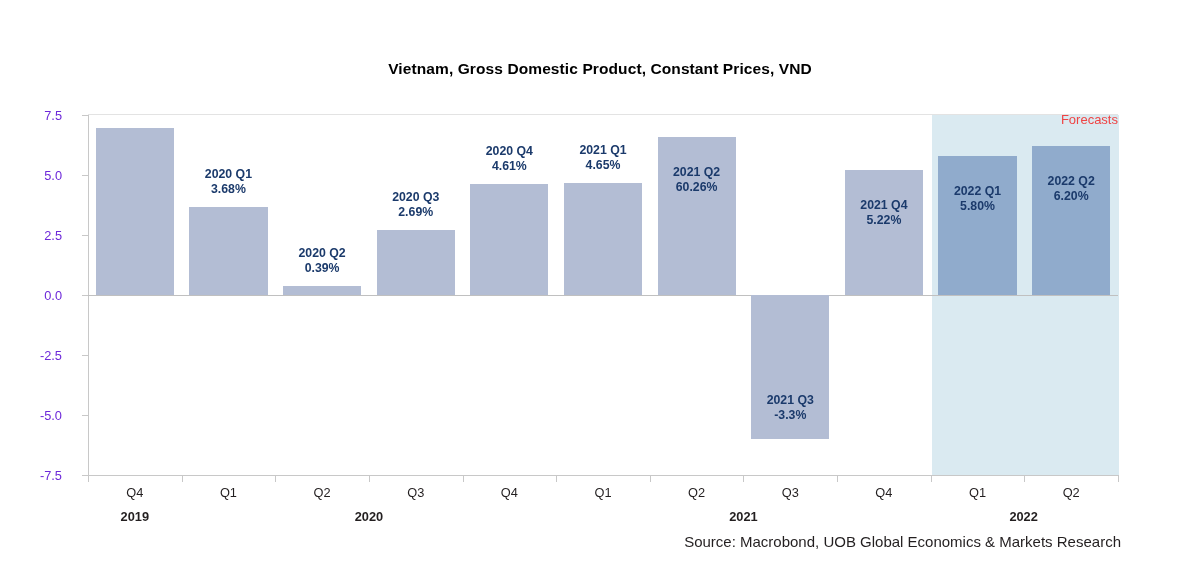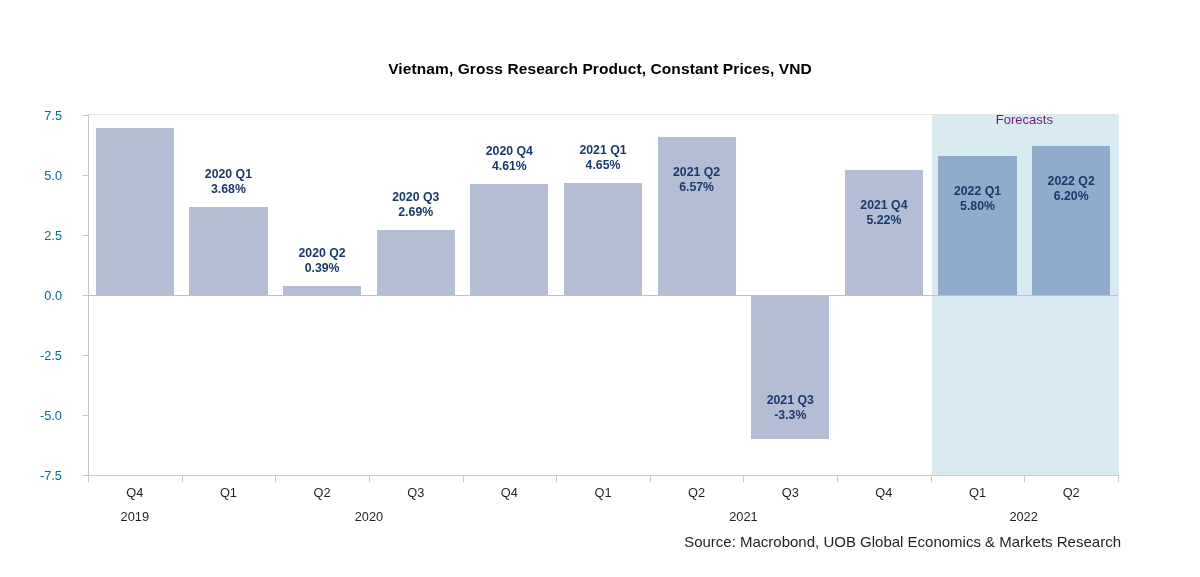--- a/index.html
+++ b/index.html
@@ -82,32 +82,32 @@
   .forecast-band {
     position: absolute;
     top: 0;
     height: 360px;
     background: #daeaf1;
   }
   .forecast-label {
     position: absolute;
     top: 112px;
     font-size: 13px;
-    color: #701a75;
-    text-align: center;
+    color: #ef4444;
+    text-align: right;
     white-space: nowrap;
   }
 
   
   .y-tick-label {
     position: absolute;
     width: 46px;
     text-align: right;
     font-size: 12.8px;
-    color: #0369a1;
+    color: #6d28d9;
     transform: translateY(-50%);
     left: 16px;
   }
   .y-tick-mark {
     position: absolute;
     left: 82px;
     width: 6px;
     height: 1px;
     background: #c8c8c8;
   }
@@ -155,28 +155,29 @@
     text-align: center;
     font-size: 12.8px;
     color: #231f20;
   }
   .x-group-label {
     position: absolute;
     top: 509px;
     text-align: center;
     font-size: 12.8px;
     color: #231f20;
+    font-weight: bold;
   }
 </style>
 </head>
 <body>
 
 <div id="chart-root">
 
-  <div class="chart-title">Vietnam, Gross Research Product, Constant Prices, VND</div>
+  <div class="chart-title">Vietnam, Gross Domestic Product, Constant Prices, VND</div>
 
 
   <div class="plot-top-rule"></div>
 
   <div class="plot-area" id="plot-area">
       <div class="forecast-band" style="left: 842.727px; width: 187.273px; background: rgb(218, 234, 241);"></div>
     </div>
 
   <div class="plot-bottom-rule"></div>
 
@@ -226,21 +227,21 @@
       <div class="data-label" style="width: 93.6364px; left: 462.545px; top: 144.36px;">
         <span class="dl-period">2020 Q4</span>
         <span class="dl-value">4.61%</span>
       </div>
       <div class="data-label" style="width: 93.6364px; left: 556.182px; top: 143.4px;">
         <span class="dl-period">2021 Q1</span>
         <span class="dl-value">4.65%</span>
       </div>
       <div class="data-label" style="width: 93.6364px; left: 649.818px; top: 165.32px;">
         <span class="dl-period">2021 Q2</span>
-        <span class="dl-value">6.57%</span>
+        <span class="dl-value">60.26%</span>
       </div>
       <div class="data-label" style="width: 93.6364px; left: 743.455px; top: 393px;">
         <span class="dl-period">2021 Q3</span>
         <span class="dl-value">-3.3%</span>
       </div>
       <div class="data-label" style="width: 93.6364px; left: 837.091px; top: 197.72px;">
         <span class="dl-period">2021 Q4</span>
         <span class="dl-value">5.22%</span>
       </div>
       <div class="data-label" style="width: 93.6364px; left: 930.727px; top: 183.8px;">

